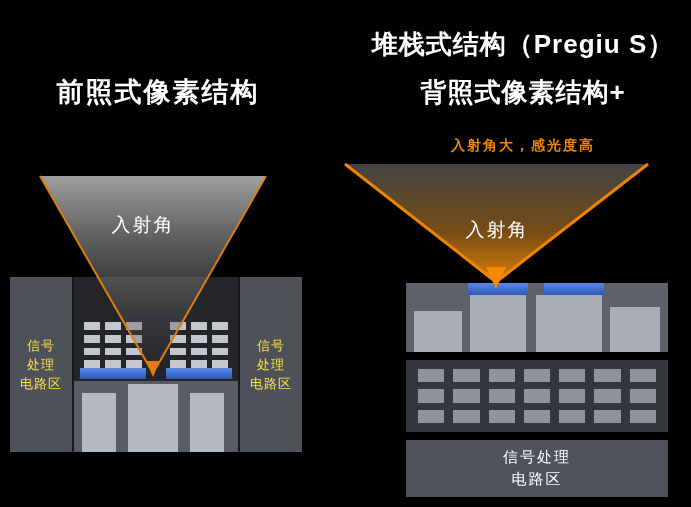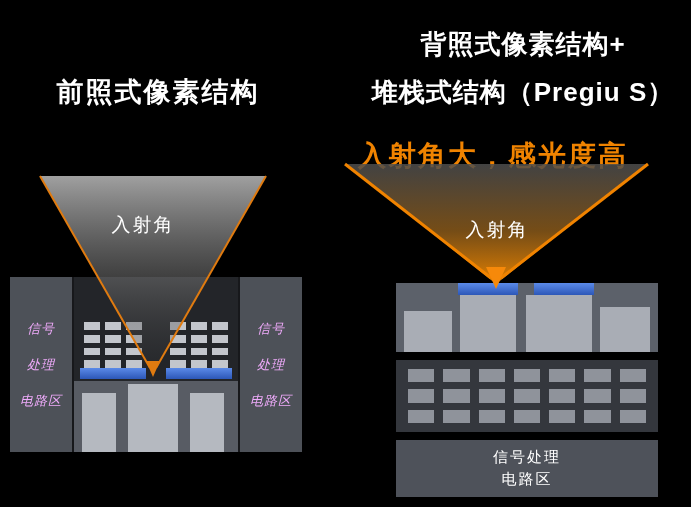--- a/index.html
+++ b/index.html
@@ -12,41 +12,41 @@
   .title-left {
     position: absolute; left: 10px; top: 58px; width: 296px;
     text-align: center; font-size: 27px; font-weight: 700; color: #fff; letter-spacing: 2px; margin-top: 16px;
   }
   .title-right {
     position: absolute; left: 358px; top: 20px; width: 330px;
     text-align: center; font-size: 26px; font-weight: 700; color: #fff; line-height: 48px; letter-spacing: 1px;
   }
   .highlight {
     position: absolute; left: 358px; top: 137px; width: 330px;
-    font-size: 28px; font-weight: 700; color: #f08300; letter-spacing: 2px;
+    text-align: center; font-size: 14px; font-weight: 700; color: #f08300; letter-spacing: 2px;
   }
   .incident {
     position: absolute; width: 110px; text-align: center;
     font-size: 19px; color: #fff; z-index: 6; letter-spacing: 2px; margin-top: 28px;
   }
   .incident-left  { left: 88px;  top: 184px; }
   .incident-right { left: 442px; top: 189px; }
 
   
   .overlay { position: absolute; left: 0; top: 0; z-index: 5; pointer-events: none; }
 
   
   .sensor-left {
     position: absolute; left: 10px; top: 277px; width: 292px; height: 175px;
     background: #4d5158; display: flex;
   }
   .panel {
     width: 64px; height: 100%; display: flex; flex-direction: column;
-    align-items: center; justify-content: center; gap: 18px;
-    font-size: 13px; color: #f0abfc; letter-spacing: 1px; font-style: italic;
+    align-items: center; justify-content: center; gap: 1px;
+    font-size: 13px; color: #fde047; letter-spacing: 1px;
   }
   .panel-l { border-right: 2px solid #17181b; }
   .panel-r { border-left: 2px solid #17181b; }
   .mid { position: relative; flex: 1; background: #232529; }
   .cluster {
     position: absolute; top: 45px; width: 58px; height: 46px;
     display: grid; grid-template-columns: repeat(3, 1fr); grid-auto-rows: 1fr; gap: 5px;
   }
   .cluster-a { left: 10px; }
   .cluster-b { left: 96px; }
@@ -54,21 +54,21 @@
   .bluestrip { position: absolute; background: linear-gradient(#5b8ae8, #2c57b8); }
   .bs-a { left: 6px;  top: 91px; width: 66px; height: 11px; }
   .bs-b { left: 92px; top: 91px; width: 66px; height: 11px; }
   .substrate { position: absolute; left: 0; top: 104px; width: 100%; height: 71px; background: #585c64; }
   .blk { position: absolute; background: #b5b9c0; }
   .blk1 { left: 8px;   top: 12px; width: 34px; height: 59px; }
   .blk2 { left: 54px;  top: 3px;  width: 50px; height: 68px; }
   .blk3 { left: 116px; top: 12px; width: 34px; height: 59px; }
 
   
-  .sensor-right { position: absolute; left: 396px; top: 283px; width: 276px; height: 214px; }
+  .sensor-right { position: absolute; left: 406px; top: 283px; width: 276px; height: 214px; }
   .layer-top { position: absolute; left: 0; top: 0; width: 262px; height: 69px; background: #5c616a; }
   .rs-a { left: 62px;  top: 0; width: 60px; height: 12px; }
   .rs-b { left: 138px; top: 0; width: 60px; height: 12px; }
   .rblk { position: absolute; background: #a9adb5; }
   .rb1 { left: 8px;   top: 28px; width: 48px; height: 41px; }
   .rb2 { left: 64px;  top: 12px; width: 56px; height: 57px; }
   .rb3 { left: 130px; top: 12px; width: 66px; height: 57px; }
   .rb4 { left: 204px; top: 24px; width: 50px; height: 45px; }
   .layer-mid {
     position: absolute; left: 0; top: 77px; width: 262px; height: 72px; background: #34373d;
@@ -82,22 +82,22 @@
     font-size: 15px; color: #fff; letter-spacing: 2px;
   }
 </style>
 </head>
 <body>
 
 <div class="canvas">
 
   <div class="title-left">前照式像素结构</div>
   <div class="title-right">
+    <div>堆栈式结构（Pregiu S）</div>
     <div>背照式像素结构+</div>
-    <div>堆栈式结构（Pregiu S）</div>
   </div>
   <div class="highlight">入射角大，感光度高</div>
 
   <div class="sensor-left">
     <div class="panel panel-l">
       <div>信号</div>
       <div>处理</div>
       <div>电路区</div>
     </div>
     <div class="mid">

